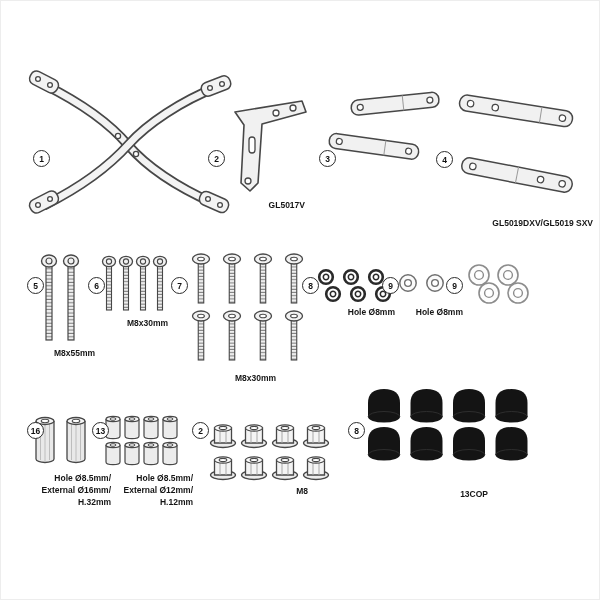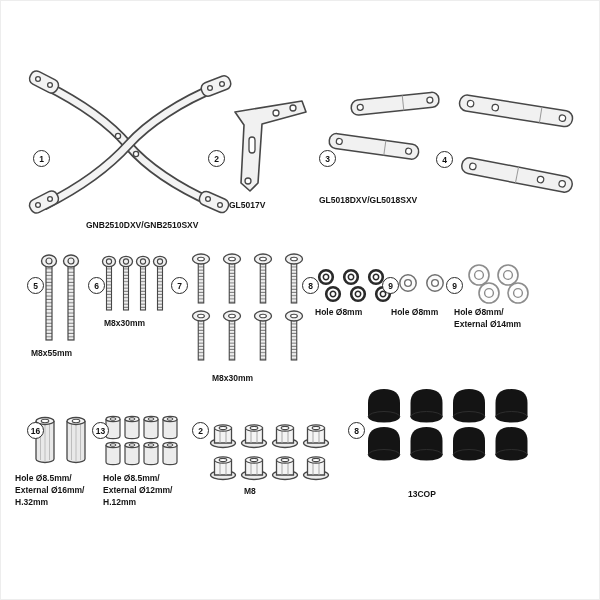--- a/index.html
+++ b/index.html
@@ -9,21 +9,21 @@
     border:1px solid #ededed;overflow:hidden;
     font-family:"Liberation Sans","DejaVu Sans",sans-serif;
   }
   .abs{position:absolute}
   .badge{
     width:17px;height:17px;border:1.3px solid #2c2c2c;border-radius:50%;
     background:#fff;display:flex;align-items:center;justify-content:center;
     font-size:8.5px;font-weight:700;color:#111;
   }
   .label{
-    font-size:8.5px;font-weight:700;color:#151515;text-align:left;
+    font-size:8.5px;font-weight:700;color:#151515;text-align:right;
     white-space:pre-line;line-height:1.4;
   }
 </style>
 </head>
 <body>
 
 <div class="stage">
 
   <svg class="abs" style="left:14px;top:62px" width="228" height="158" viewBox="0 0 228 158">
     <g stroke-linecap="round" fill="none">
@@ -47,21 +47,20 @@
         <circle cx="35" cy="136" r="2.4"></circle>
       <circle cx="193" cy="136" r="2.4"></circle>
         <circle cx="205" cy="142" r="2.4"></circle>
       <circle cx="103" cy="73" r="2.6"></circle>
         <circle cx="121" cy="91" r="2.6"></circle>
     </g>
   </svg>
   <div class="badge abs" style="left:32px;top:149px">
     <span>1</span>
   </div>
-  <div class="label abs" style="left:85px;top:219px;width:150px">GNB2510DXV/GNB2510SXV</div>
 
   <svg class="abs" style="left:218px;top:96px" width="96" height="102" viewBox="0 0 96 102">
     <path d="M16,15 L83,4 L87,15 L43,27 L39,86 L31,94 L22,86 L25,28 Z" fill="#f1f1f1" stroke="#474747" stroke-width="1.6" stroke-linejoin="round"></path>
     <g fill="#ffffff" stroke="#474747" stroke-width="1.3">
       <circle cx="74" cy="11" r="3"></circle>
       <circle cx="57" cy="16" r="3"></circle>
       <circle cx="29" cy="84" r="3"></circle>
       <rect x="30" y="40" width="6" height="16" rx="3"></rect>
     </g>
   </svg>
@@ -80,41 +79,41 @@
     <g transform="rotate(8 48 59)">
       <rect x="2" y="52" width="90" height="15" rx="7" fill="#f1f1f1" stroke="#474747" stroke-width="1.5"></rect>
       <line x1="58" y1="52" x2="58" y2="67" stroke="#9a9a9a" stroke-width="1"></line>
       <circle cx="12" cy="59.5" r="3" fill="#fff" stroke="#474747" stroke-width="1.2"></circle>
       <circle cx="82" cy="59.5" r="3" fill="#fff" stroke="#474747" stroke-width="1.2"></circle>
     </g>
   </svg>
   <div class="badge abs" style="left:318px;top:149px">
     <span>3</span>
   </div>
-  <div class="label abs" style="left:318px;top:194px;width:138px">GL5018DXV/GL5018SXV</div>
 
   <svg class="abs" style="left:456px;top:84px" width="120" height="128" viewBox="0 0 120 128">
     <g transform="rotate(9 60 26)">
       <rect x="2" y="18" width="114" height="16" rx="7.5" fill="#f1f1f1" stroke="#474747" stroke-width="1.5"></rect>
       <line x1="84" y1="18" x2="84" y2="34" stroke="#9a9a9a" stroke-width="1"></line>
       <circle cx="13" cy="26" r="3.2" fill="#fff" stroke="#474747" stroke-width="1.2"></circle>
       <circle cx="38" cy="26" r="3.2" fill="#fff" stroke="#474747" stroke-width="1.2"></circle>
       <circle cx="106" cy="26" r="3.2" fill="#fff" stroke="#474747" stroke-width="1.2"></circle>
     </g>
     <g transform="rotate(11 60 90)">
       <rect x="4" y="82" width="112" height="16" rx="7.5" fill="#f1f1f1" stroke="#474747" stroke-width="1.5"></rect>
       <line x1="60" y1="82" x2="60" y2="98" stroke="#9a9a9a" stroke-width="1"></line>
       <circle cx="15" cy="90" r="3.2" fill="#fff" stroke="#474747" stroke-width="1.2"></circle>
       <circle cx="84" cy="90" r="3.2" fill="#fff" stroke="#474747" stroke-width="1.2"></circle>
       <circle cx="106" cy="90" r="3.2" fill="#fff" stroke="#474747" stroke-width="1.2"></circle>
     </g>
   </svg>
   <div class="badge abs" style="left:435px;top:150px">
     <span>4</span>
   </div>
+  <div class="label abs" style="left:450px;top:217px;width:142px">GL5019DXV/GL5019 SXV</div>
 
   <svg class="abs" style="left:34px;top:253px" width="50" height="92" viewBox="0 0 50 92">
     <defs>
       <pattern id="th5" width="6" height="3.4" patternUnits="userSpaceOnUse">
         <rect width="6" height="3.4" fill="#efefef"></rect>
         <line x1="0" y1="1.2" x2="6" y2="1.2" stroke="#7a7a7a" stroke-width="1"></line>
       </pattern>
       <g id="b5">
         <rect x="-3" y="12" width="6" height="74" fill="url(#th5)" stroke="#474747" stroke-width="1.2"></rect>
         <ellipse cx="0" cy="7" rx="7.5" ry="6" fill="#f1f1f1" stroke="#474747" stroke-width="1.4"></ellipse>
@@ -219,22 +218,20 @@
       </g>
     </defs>
     <use href="#w10" x="16" y="12"></use>
       <use href="#w10" x="45" y="12"></use>
     <use href="#w10" x="26" y="30"></use>
       <use href="#w10" x="55" y="30"></use>
   </svg>
   <div class="badge abs" style="left:445px;top:276px">
     <span>9</span>
   </div>
-  <div class="label abs" style="left:453px;top:306px;width:104px">Hole Ø8mm/
-External Ø14mm</div>
 
   <svg class="abs" style="left:31px;top:412px" width="62" height="58" viewBox="0 0 62 58">
     <defs>
       <g id="cyl11">
         <path d="M0,4 L0,42 A9,3.5 0 0 0 18,42 L18,4" fill="#e9e9e9" stroke="#474747" stroke-width="1.3"></path>
         <line x1="4.5" y1="6" x2="4.5" y2="43" stroke="#bdbdbd" stroke-width="1"></line>
         <line x1="9" y1="7" x2="9" y2="44.5" stroke="#bdbdbd" stroke-width="1"></line>
         <line x1="13.5" y1="6" x2="13.5" y2="43" stroke="#bdbdbd" stroke-width="1"></line>
         <ellipse cx="9" cy="4" rx="9" ry="3.5" fill="#f6f6f6" stroke="#474747" stroke-width="1.3"></ellipse>
         <ellipse cx="9" cy="4" rx="3.8" ry="1.7" fill="#fff" stroke="#474747" stroke-width="1.1"></ellipse>

